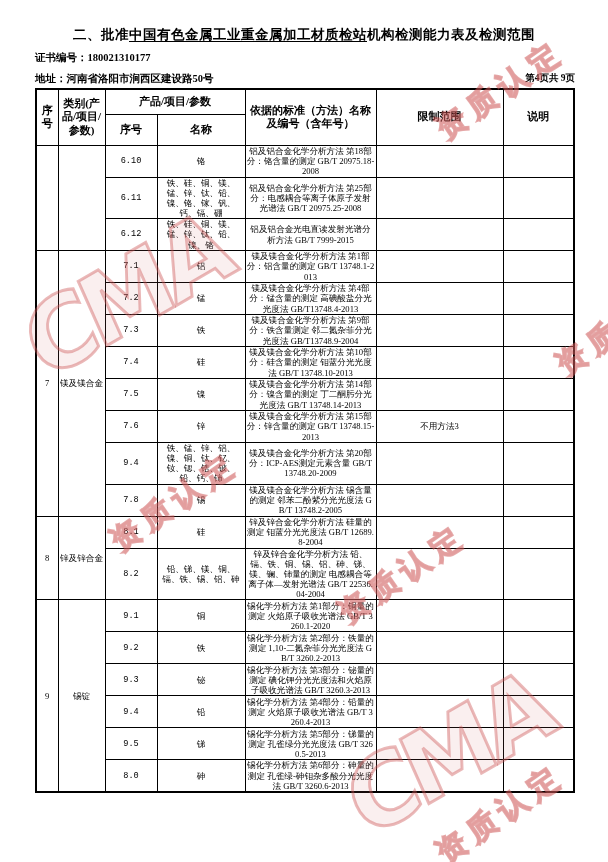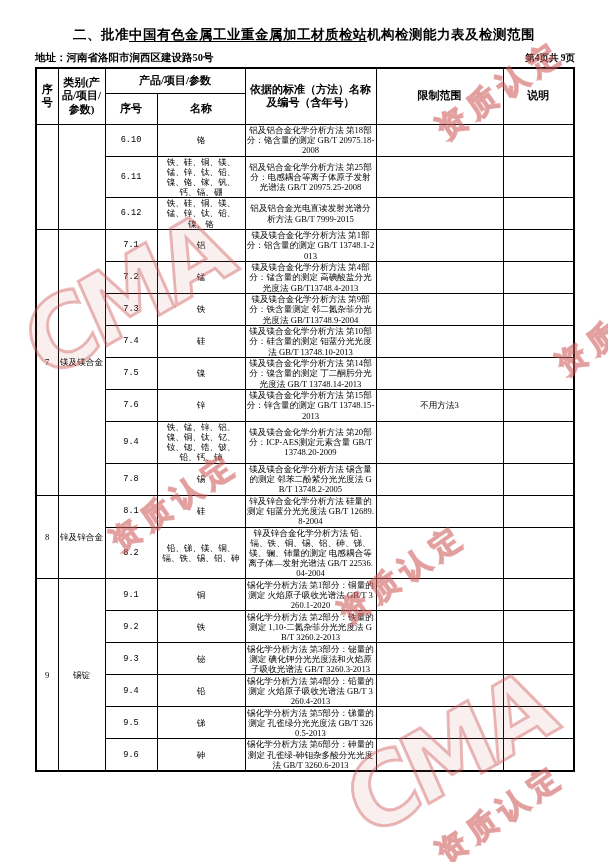--- a/index.html
+++ b/index.html
@@ -12,21 +12,21 @@
 
   .page-title {
     margin-top:26px; text-align:center;
     font-size:13.5px; font-weight:bold; letter-spacing:0.5px;
   }
   .org-underline { text-decoration:underline; text-underline-offset:2px; }
 
   .meta-line { margin:7px 0 0 35px; font-size:10.5px; font-weight:bold; }
   .addr-row {
     margin:7px 33px 0 35px; display:flex; justify-content:space-between;
-    align-items:flex-end;
+    align-items:flex-start;
   }
   .addr-row .page-info { font-size:9.5px; font-weight:bold; }
 
   table.cap {
     margin:2px 0 0 35px; border-collapse:collapse; table-layout:fixed;
     width:538px; border:2px solid #000;
   }
   table.cap td, table.cap th {
     border:1px solid #000; padding:0 1px;
     text-align:center; vertical-align:middle;
@@ -57,20 +57,21 @@
     color:rgba(210,100,100,0.10);
     -webkit-text-stroke:3px rgba(205,85,85,0.42);
   }
 </style>
 </head>
 <body>
 
 <div class="content">
   <div class="page-title"><span>二、批准</span><span class="org-underline">中国有色金属工业重金属加工材质检站</span><span>机构检测能力表及检测范围</span></div>
 
+  <div class="meta-line">证书编号：180021310177</div>
 
   <div class="addr-row">
     <div class="meta-line" style="margin:0">地址：河南省洛阳市涧西区建设路50号</div>
     <div class="page-info">第4页共 9页</div>
   </div>
 
   <table class="cap">
     <colgroup>
       <col style="width:22px">
         <col style="width:47px">
@@ -223,21 +224,21 @@
           <td class="c-note"></td>
         </tr>
         <tr>
           <td class="c-no">9.5</td>
           <td class="c-name">锑</td>
           <td class="c-std">锡化学分析方法 第5部分：锑量的测定 孔雀绿分光光度法 GB/T 3260.5-2013</td>
           <td class="c-limit"></td>
           <td class="c-note"></td>
         </tr>
         <tr>
-          <td class="c-no">9.6</td>
+          <td class="c-no">8.0</td>
           <td class="c-name">砷</td>
           <td class="c-std">锡化学分析方法 第6部分：砷量的测定 孔雀绿-砷钼杂多酸分光光度法 GB/T 3260.6-2013</td>
           <td class="c-limit"></td>
           <td class="c-note"></td>
         </tr>
       </tbody>
   </table>
 </div>
 
 <div class="wm-layer">

